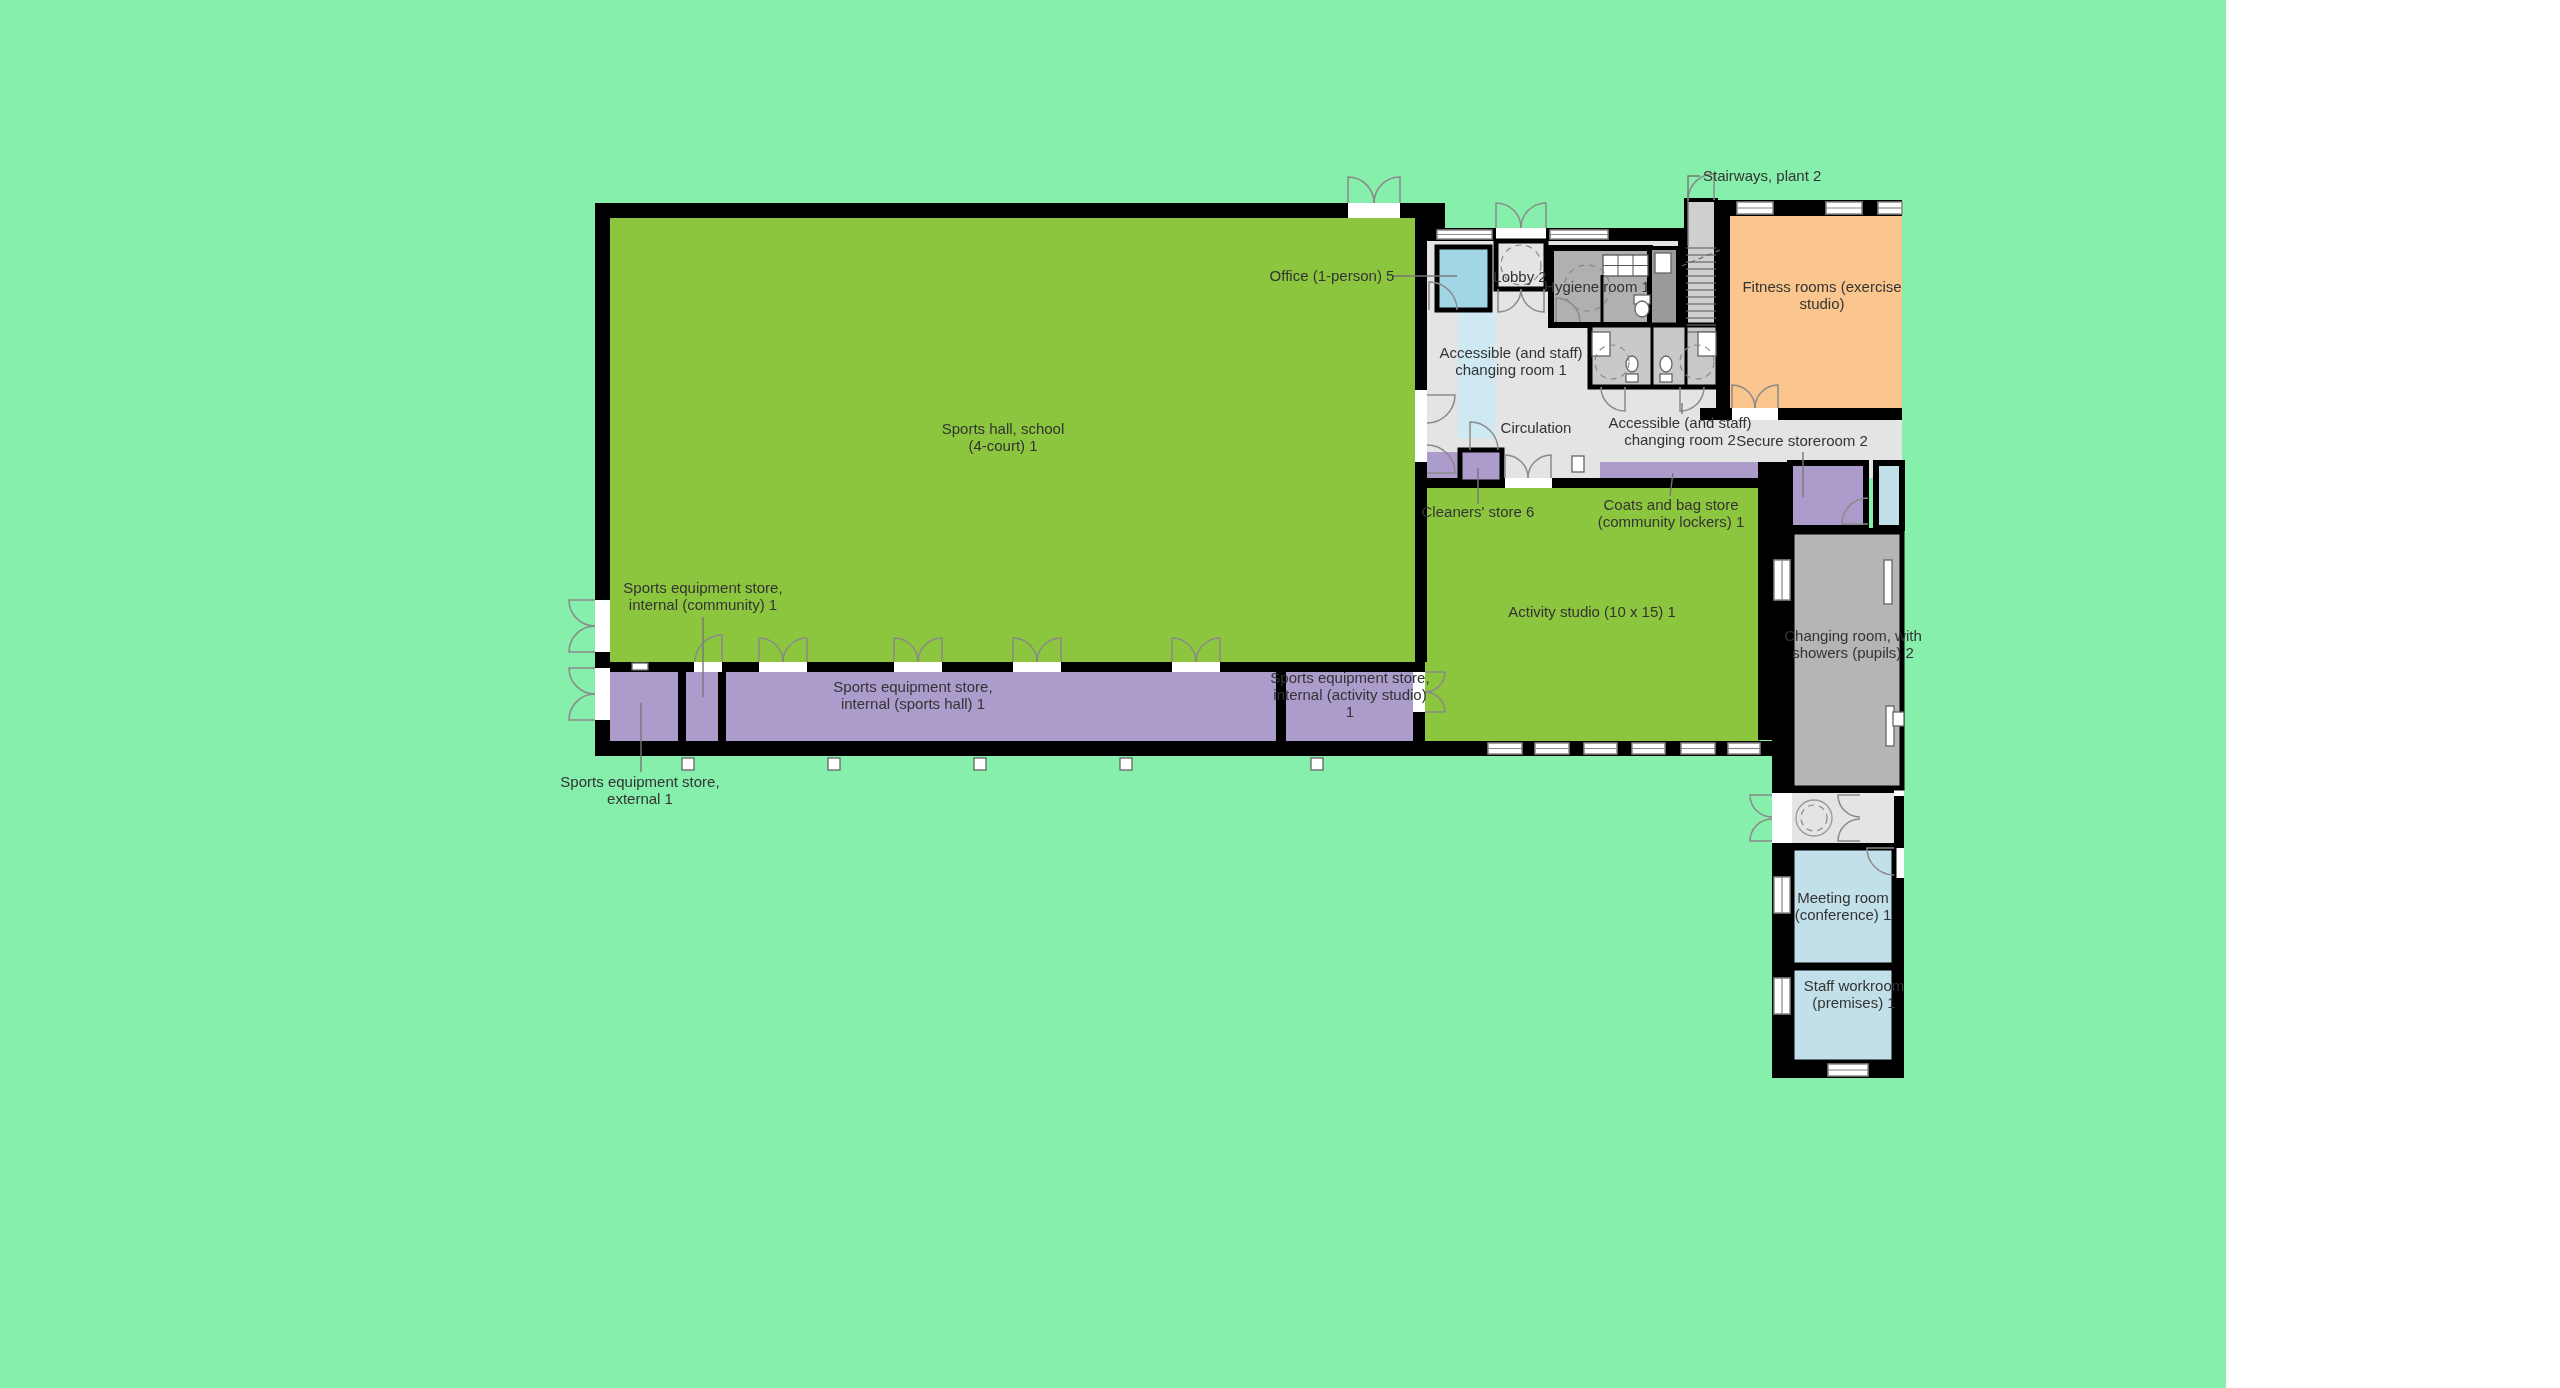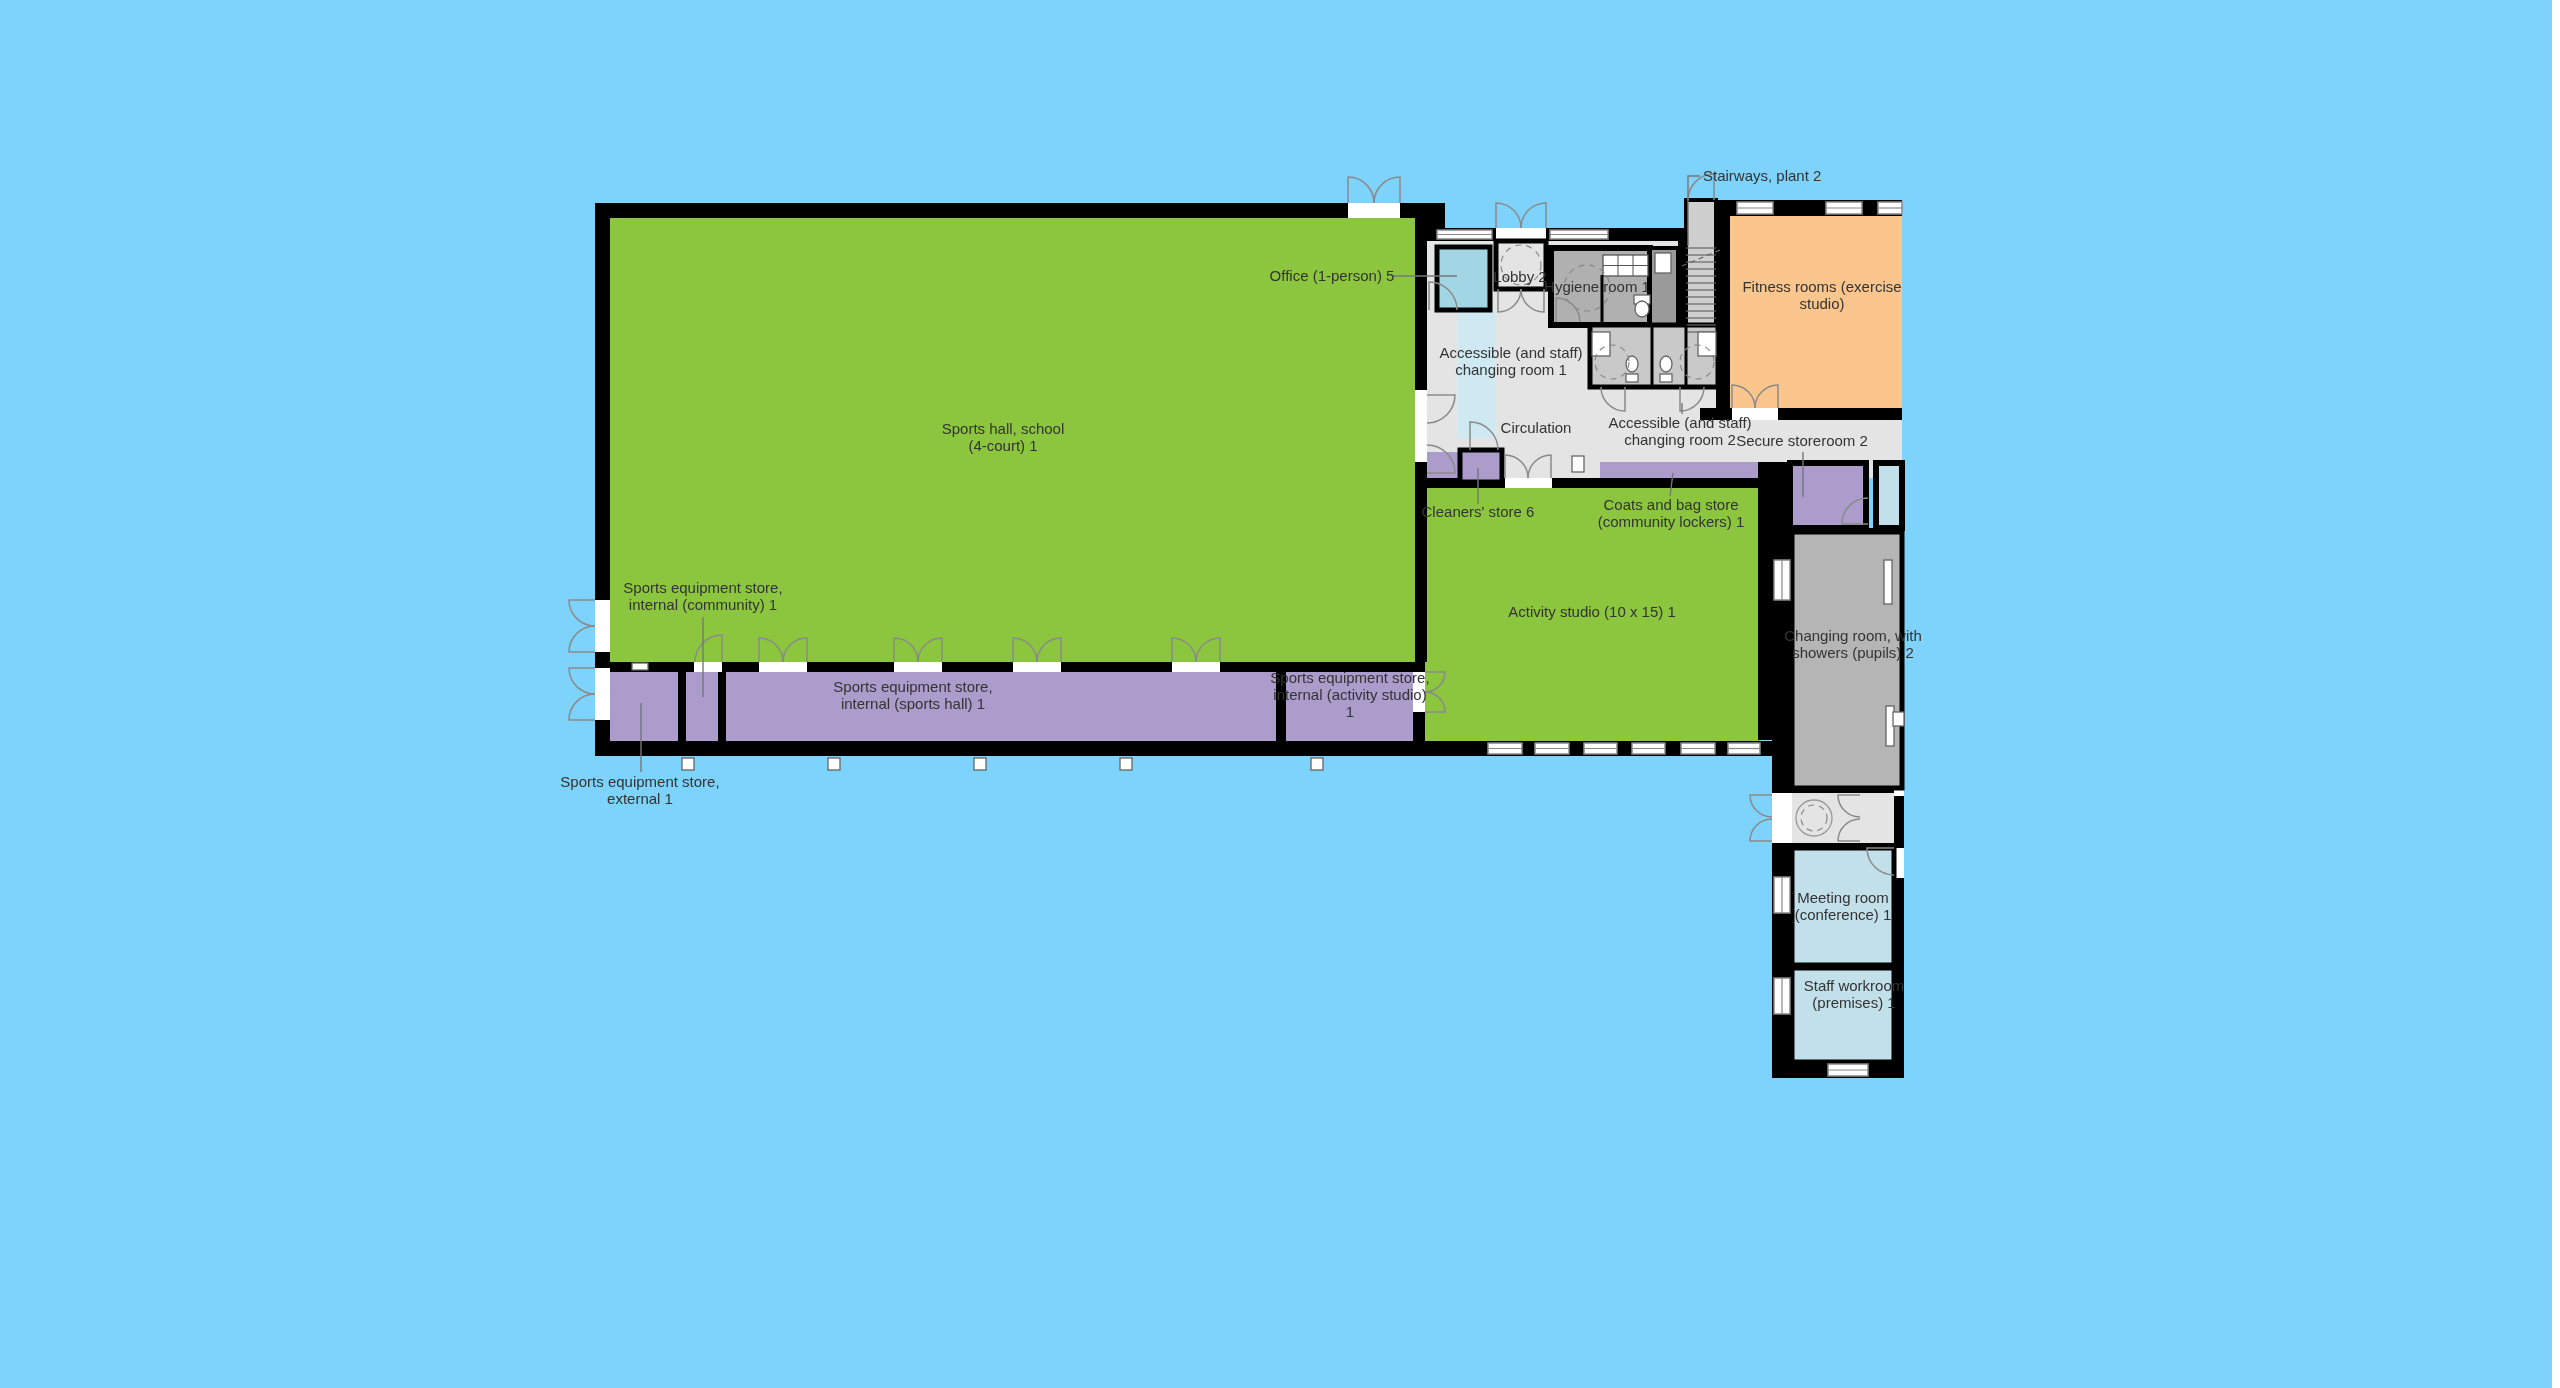--- a/index.html
+++ b/index.html
@@ -1,16 +1,16 @@
 <!DOCTYPE html>
 <html><head>
 <meta charset="utf-8">
 <style>
   html,body{margin:0;padding:0;background:#fff;}
-  .canvas{position:relative;width:2552px;height:1388px;background:#7dd3fc;overflow:hidden;
+  .canvas{position:relative;width:2226px;height:1388px;background:#86efac;overflow:hidden;
           font-family:"Liberation Sans",sans-serif;}
   svg{position:absolute;left:0;top:0;}
   svg text{font-family:"Liberation Sans",sans-serif;font-size:15px;fill:#333;}
 </style>
 </head>
 <body>
 
 <div class="canvas">
   <svg id="plan-svg" width="2560" height="1388" viewBox="0 0 2560 1388">
       <rect x="1427" y="241" width="289" height="247" fill="#e4e4e4"></rect>

